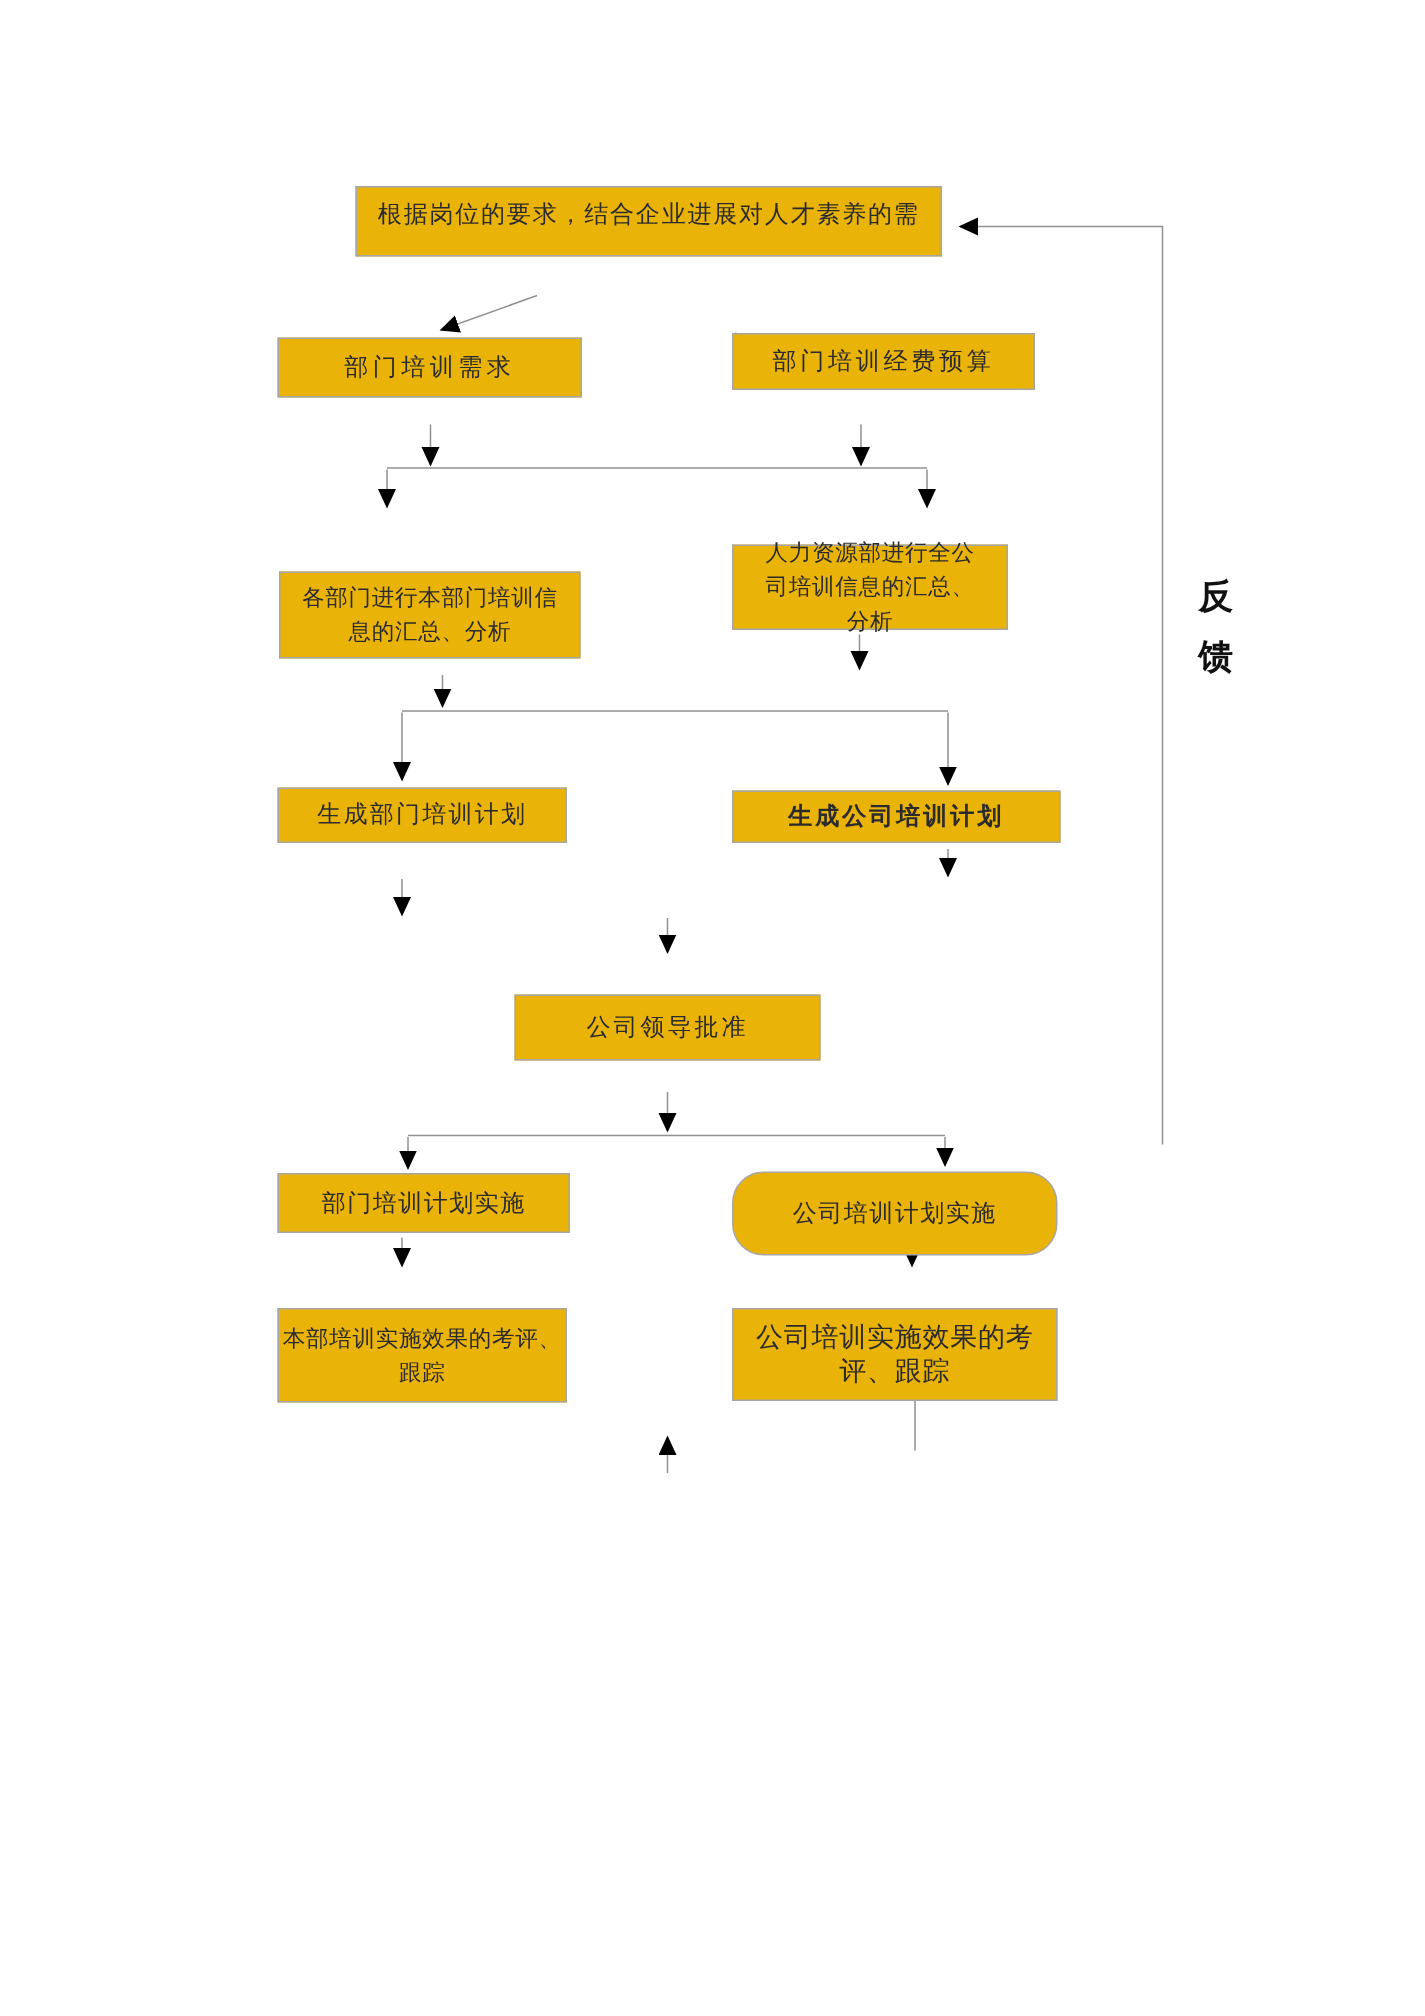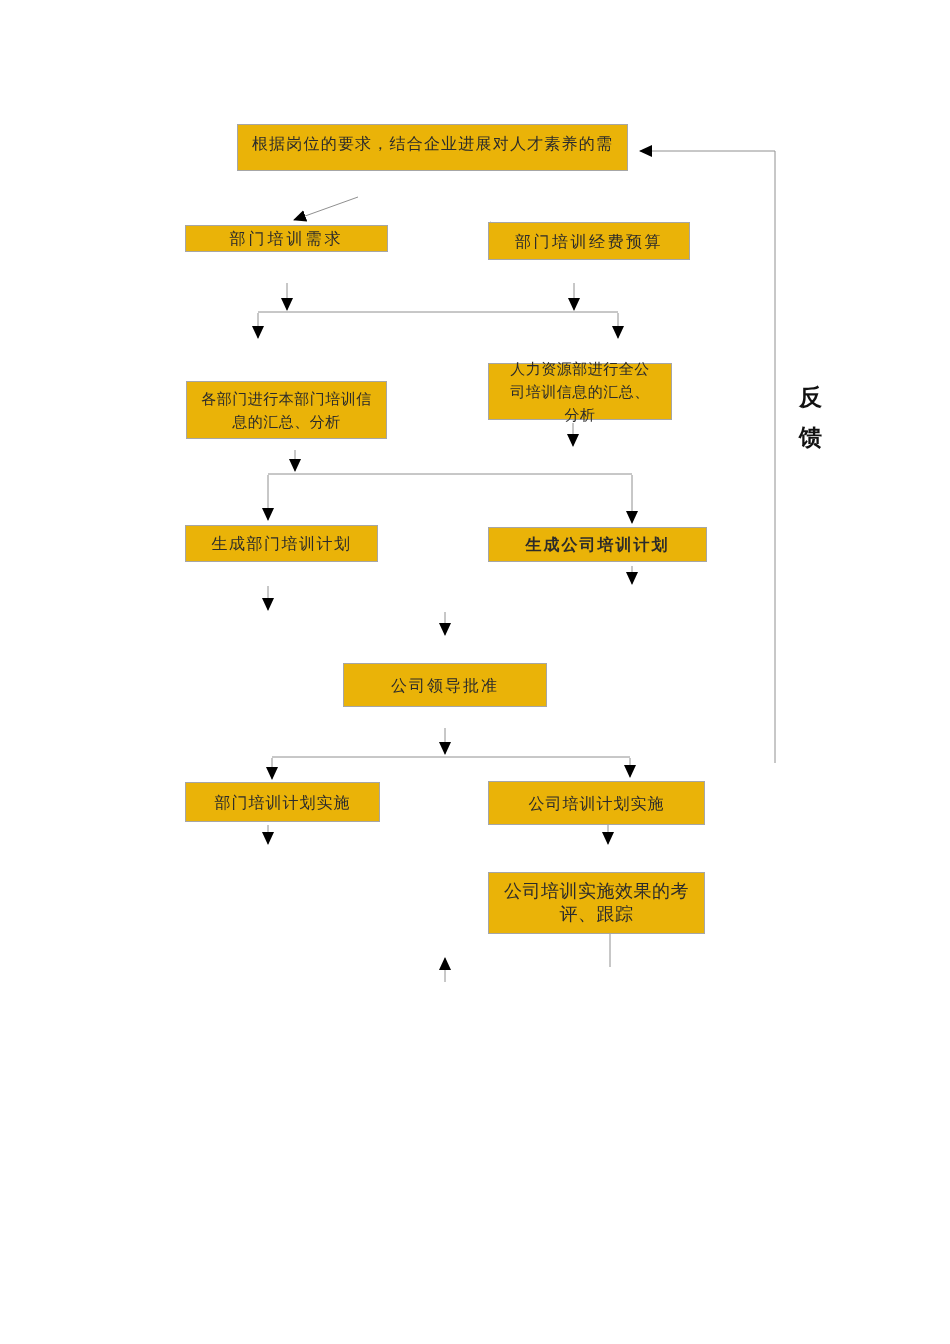--- a/index.html
+++ b/index.html
@@ -28,31 +28,31 @@
     justify-content: center;
     text-align: center;
     font-size: 16px;
     line-height: 23px;
     letter-spacing: 1.5px;
     color: #2b2b2b;
   }
   
   .n-requirement { left: 237px; top: 124px; width: 391px; height: 47px;
                    align-items: flex-start; padding-top: 7px; letter-spacing: 1.2px; }
-  .n-dept-needs      { left: 185px; top: 225px; width: 203px; height: 27px; letter-spacing: 3px; }
+  .n-dept-needs      { left: 185px; top: 225px; width: 203px; height: 40px; letter-spacing: 3px; }
   .n-dept-budget     { left: 488px; top: 222px; width: 202px; height: 38px; letter-spacing: 2.5px; }
   .n-dept-info       { left: 186px; top: 365px; width: 201px; height: 58px;
                        font-size: 15px; letter-spacing: 0.5px; padding: 0 11px; margin-top: 16px; }
   .n-hr-info         { left: 488px; top: 363px; width: 184px; height: 57px;
                        font-size: 15px; letter-spacing: 0.5px; padding: 0 14px; }
   .n-dept-plan       { left: 185px; top: 525px; width: 193px; height: 37px; letter-spacing: 1.5px; }
   .n-company-plan    { left: 488px; top: 527px; width: 219px; height: 35px; letter-spacing: 2px; font-weight: bold; }
   .n-approval        { left: 343px; top: 663px; width: 204px; height: 44px; letter-spacing: 2px; }
   .n-dept-impl       { left: 185px; top: 782px; width: 195px; height: 40px; letter-spacing: 1px; }
-  .n-company-impl    { left: 488px; top: 781px; width: 217px; height: 44px; letter-spacing: 1px; }
+  .n-company-impl    { left: 488px; top: 781px; width: 217px; height: 56px; letter-spacing: 1px; border-radius: 21px; }
   .n-dept-eval       { left: 185px; top: 872px; width: 193px; height: 63px;
                        font-size: 15px; letter-spacing: 0.5px; padding: 0 2px; }
   .n-company-eval    { left: 488px; top: 872px; width: 217px; height: 62px;
                        font-size: 18px; letter-spacing: 0.5px; padding: 0 13px; }
   .feedback-label {
     position: absolute;
     left: 799px; top: 364px;
     width: 28px;
     font-size: 23px;
     font-weight: bold;
@@ -127,18 +127,19 @@
   <div class="node n-dept-plan">生成部门培训计划</div>
 
   <div class="node n-company-plan">生成公司培训计划</div>
 
   <div class="node n-approval">公司领导批准</div>
 
   <div class="node n-dept-impl">部门培训计划实施</div>
 
   <div class="node n-company-impl">公司培训计划实施</div>
 
+  <div class="node n-dept-eval">本部培训实施效果的考评、跟踪</div>
 
   <div class="node n-company-eval">公司培训实施效果的考评、跟踪</div>
 
   <div class="feedback-label">反馈</div>
 
 </div>
 
 </body></html>

